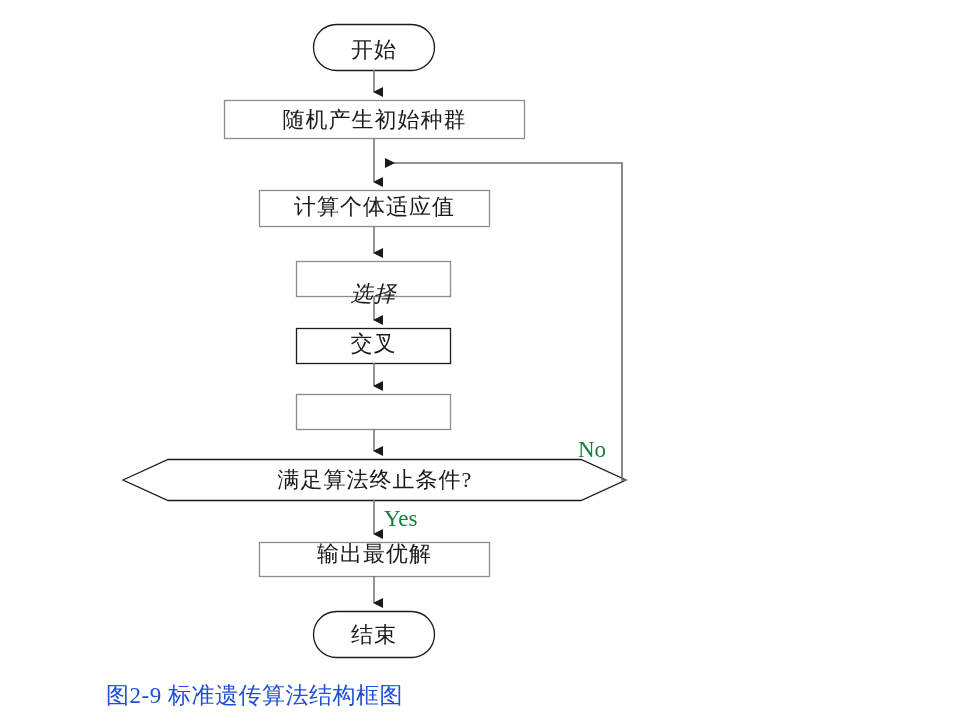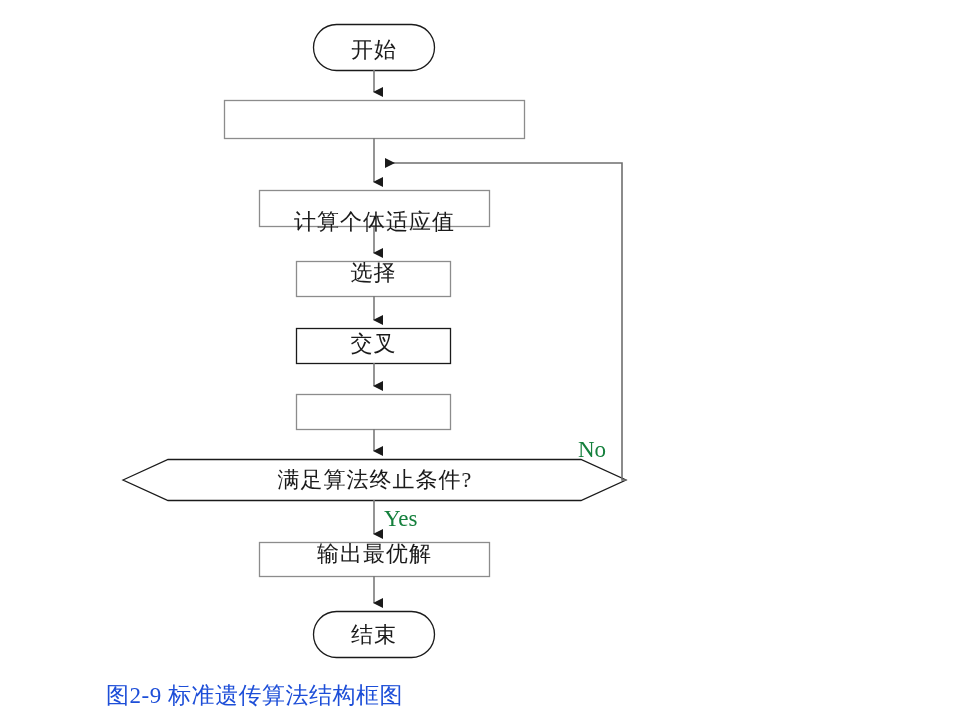--- a/index.html
+++ b/index.html
@@ -98,24 +98,25 @@
 
     <line x1="374" y1="500" x2="374" y2="534" stroke="#7a7a7a" stroke-width="1.6" marker-end="url(#arrow-down)"></line>
 
     <line x1="374" y1="576" x2="374" y2="603" stroke="#7a7a7a" stroke-width="1.6" marker-end="url(#arrow-down)"></line>
 
     <path d="M626,480 L622,480 L622,163 L386,163" fill="none" stroke="#6f6f6f" stroke-width="1.6" marker-end="url(#arrow-left)"></path>
   </svg>
 
   <div class="node-label cjk-22" style="left:313px; top:24px; width:122px; height:52px;">开始</div>
 
+  <div class="node-label cjk-22" style="left:224px; top:100px; width:301px; height:39px;">随机产生初始种群</div>
 
-  <div class="node-label cjk-22" style="left:259px; top:203px; width:231px; height:37px;border-radius:16px;">计算个体适应值</div>
+  <div class="node-label cjk-22" style="left:259px; top:188px; width:231px; height:37px;border-radius:16px;">计算个体适应值</div>
 
-  <div class="node-label cjk-22" style="left:296px; top:253px; width:155px; height:40px;">选择</div>
+  <div class="node-label cjk-22" style="left:296px; top:274px; width:155px; height:40px;font-style:italic;">选择</div>
 
   <div class="node-label cjk-22" style="left:296px; top:328px; width:155px; height:32px;">交叉</div>
 
 
   <div class="node-label cjk-22" style="left:168px; top:459px; width:414px; height:42px;">满足算法终止条件?</div>
 
   <div class="node-label cjk-22" style="left:259px; top:542px; width:231px; height:24px;">输出最优解</div>
 
   <div class="node-label cjk-22" style="left:313px; top:611px; width:122px; height:47px;">结束</div>
 

